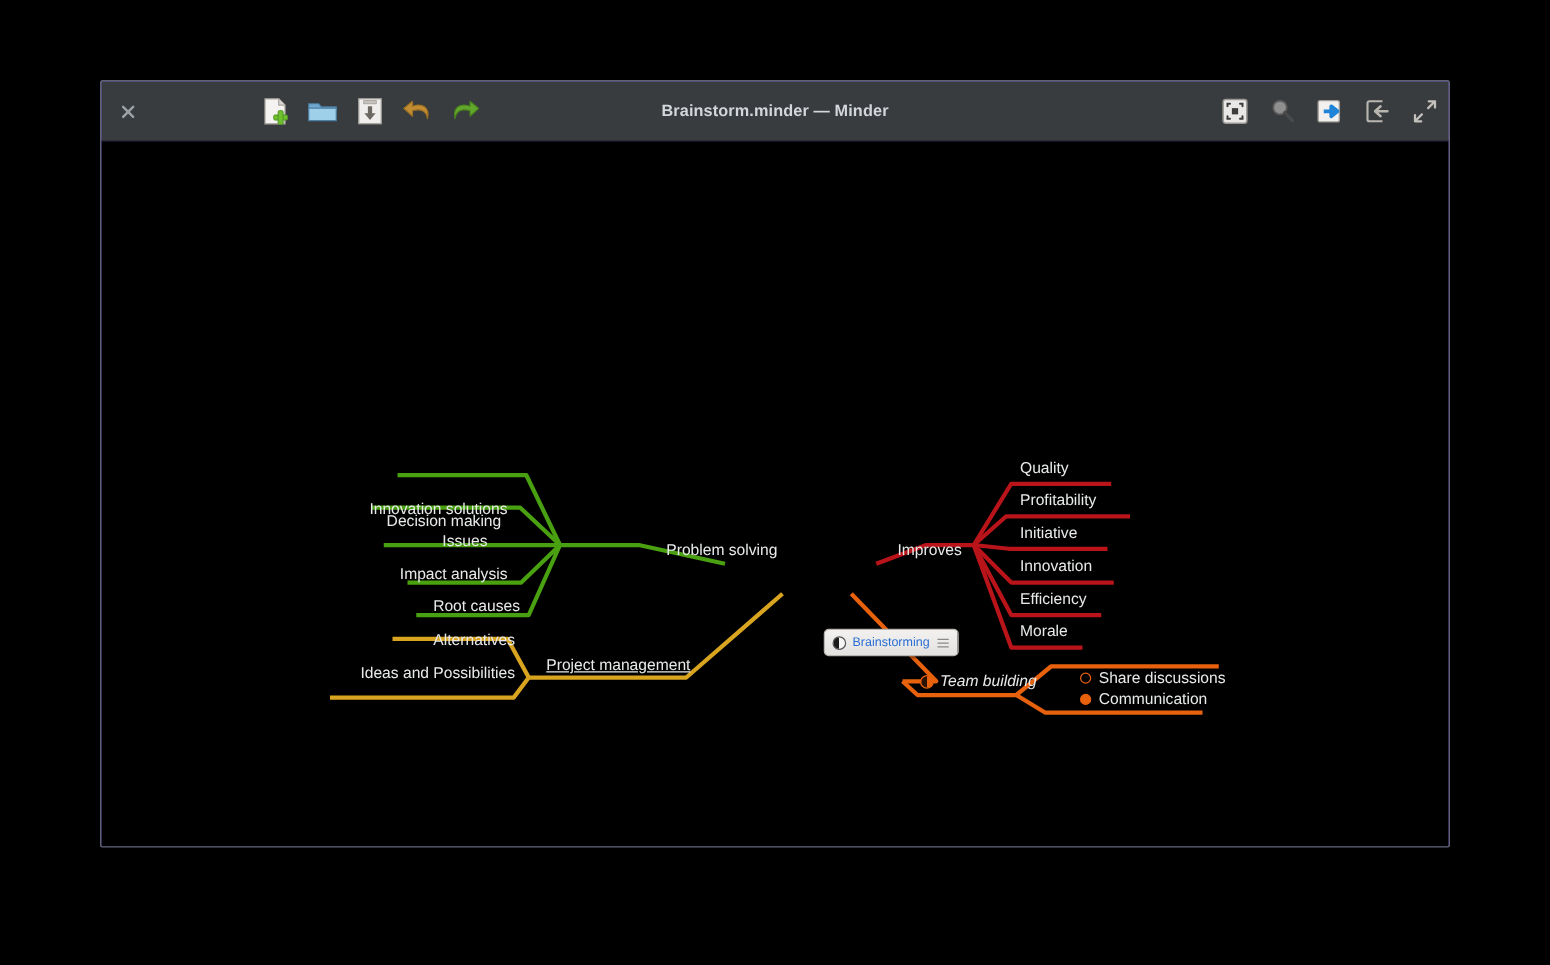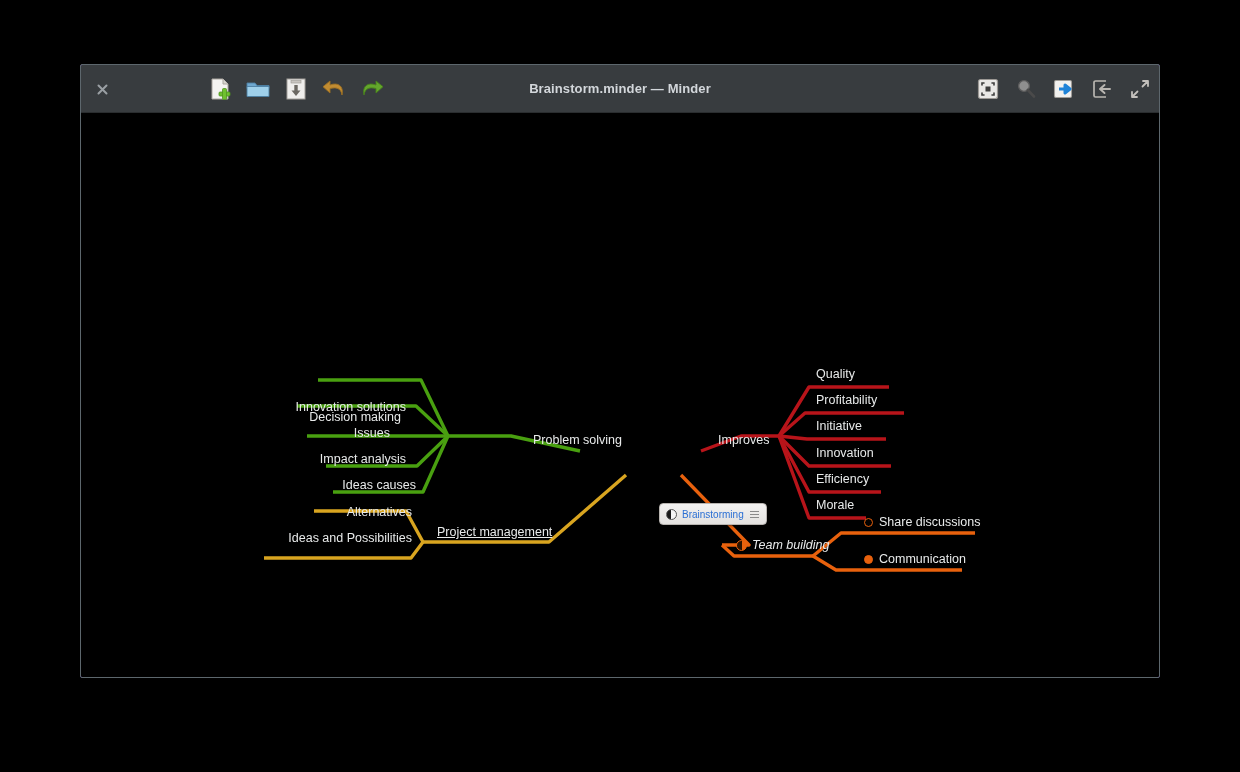--- a/index.html
+++ b/index.html
@@ -313,21 +313,21 @@
       <div class="node-label" style="left:452px; top:320px;">Problem solving</div>
 
       <div class="node-label right-align" style="left:150px; top:261px; width:170px;margin-top:36px;">Decision making</div>
 
       <div class="node-label right-align" style="left:135px; top:287px; width:190px;">Innovation solutions</div>
 
       <div class="node-label right-align" style="left:225px; top:313px; width:84px;">Issues</div>
 
       <div class="node-label right-align" style="left:160px; top:339px; width:165px;">Impact analysis</div>
 
-      <div class="node-label right-align" style="left:190px; top:365px; width:145px;">Ideas causes</div>
+      <div class="node-label right-align" style="left:190px; top:365px; width:145px;">Root causes</div>
 
       <div class="node-label" style="left:356px; top:412px;text-decoration:underline;">Project management</div>
 
       <div class="node-label right-align" style="left:190px; top:392px; width:141px;">Alternatives</div>
 
       <div class="node-label right-align" style="left:110px; top:418px; width:221px;">Ideas and Possibilities</div>
 
       <div class="node-label" style="left:637px; top:320px;text-align:center;">Improves</div>
 
       <div class="node-label" style="left:735px; top:254px;">Quality</div>
@@ -340,21 +340,21 @@
 
       <div class="node-label" style="left:735px; top:359px;">Efficiency</div>
 
       <div class="node-label" style="left:735px; top:385px;">Morale</div>
 
       <div style="position:absolute; left:655px; top:425px; display:flex; align-items:center; gap:5px;">
         <span class="fold-icon orange"></span>
         <span class="node-label" style="position:static;font-style:italic;">Team building</span>
       </div>
 
-      <div style="position:absolute; left:783px; top:402px; display:flex; align-items:center; gap:6px;">
+      <div style="position:absolute; left:783px; top:422px; display:flex; align-items:center; gap:6px;">
         <span class="marker hollow" style="position:static;"></span>
         <span class="node-label" style="position:static;">Share discussions</span>
       </div>
 
       <div style="position:absolute; left:783px; top:439px; display:flex; align-items:center; gap:6px;">
         <span class="marker filled" style="position:static;"></span>
         <span class="node-label" style="position:static;">Communication</span>
       </div>
 
       <div id="root-node">

